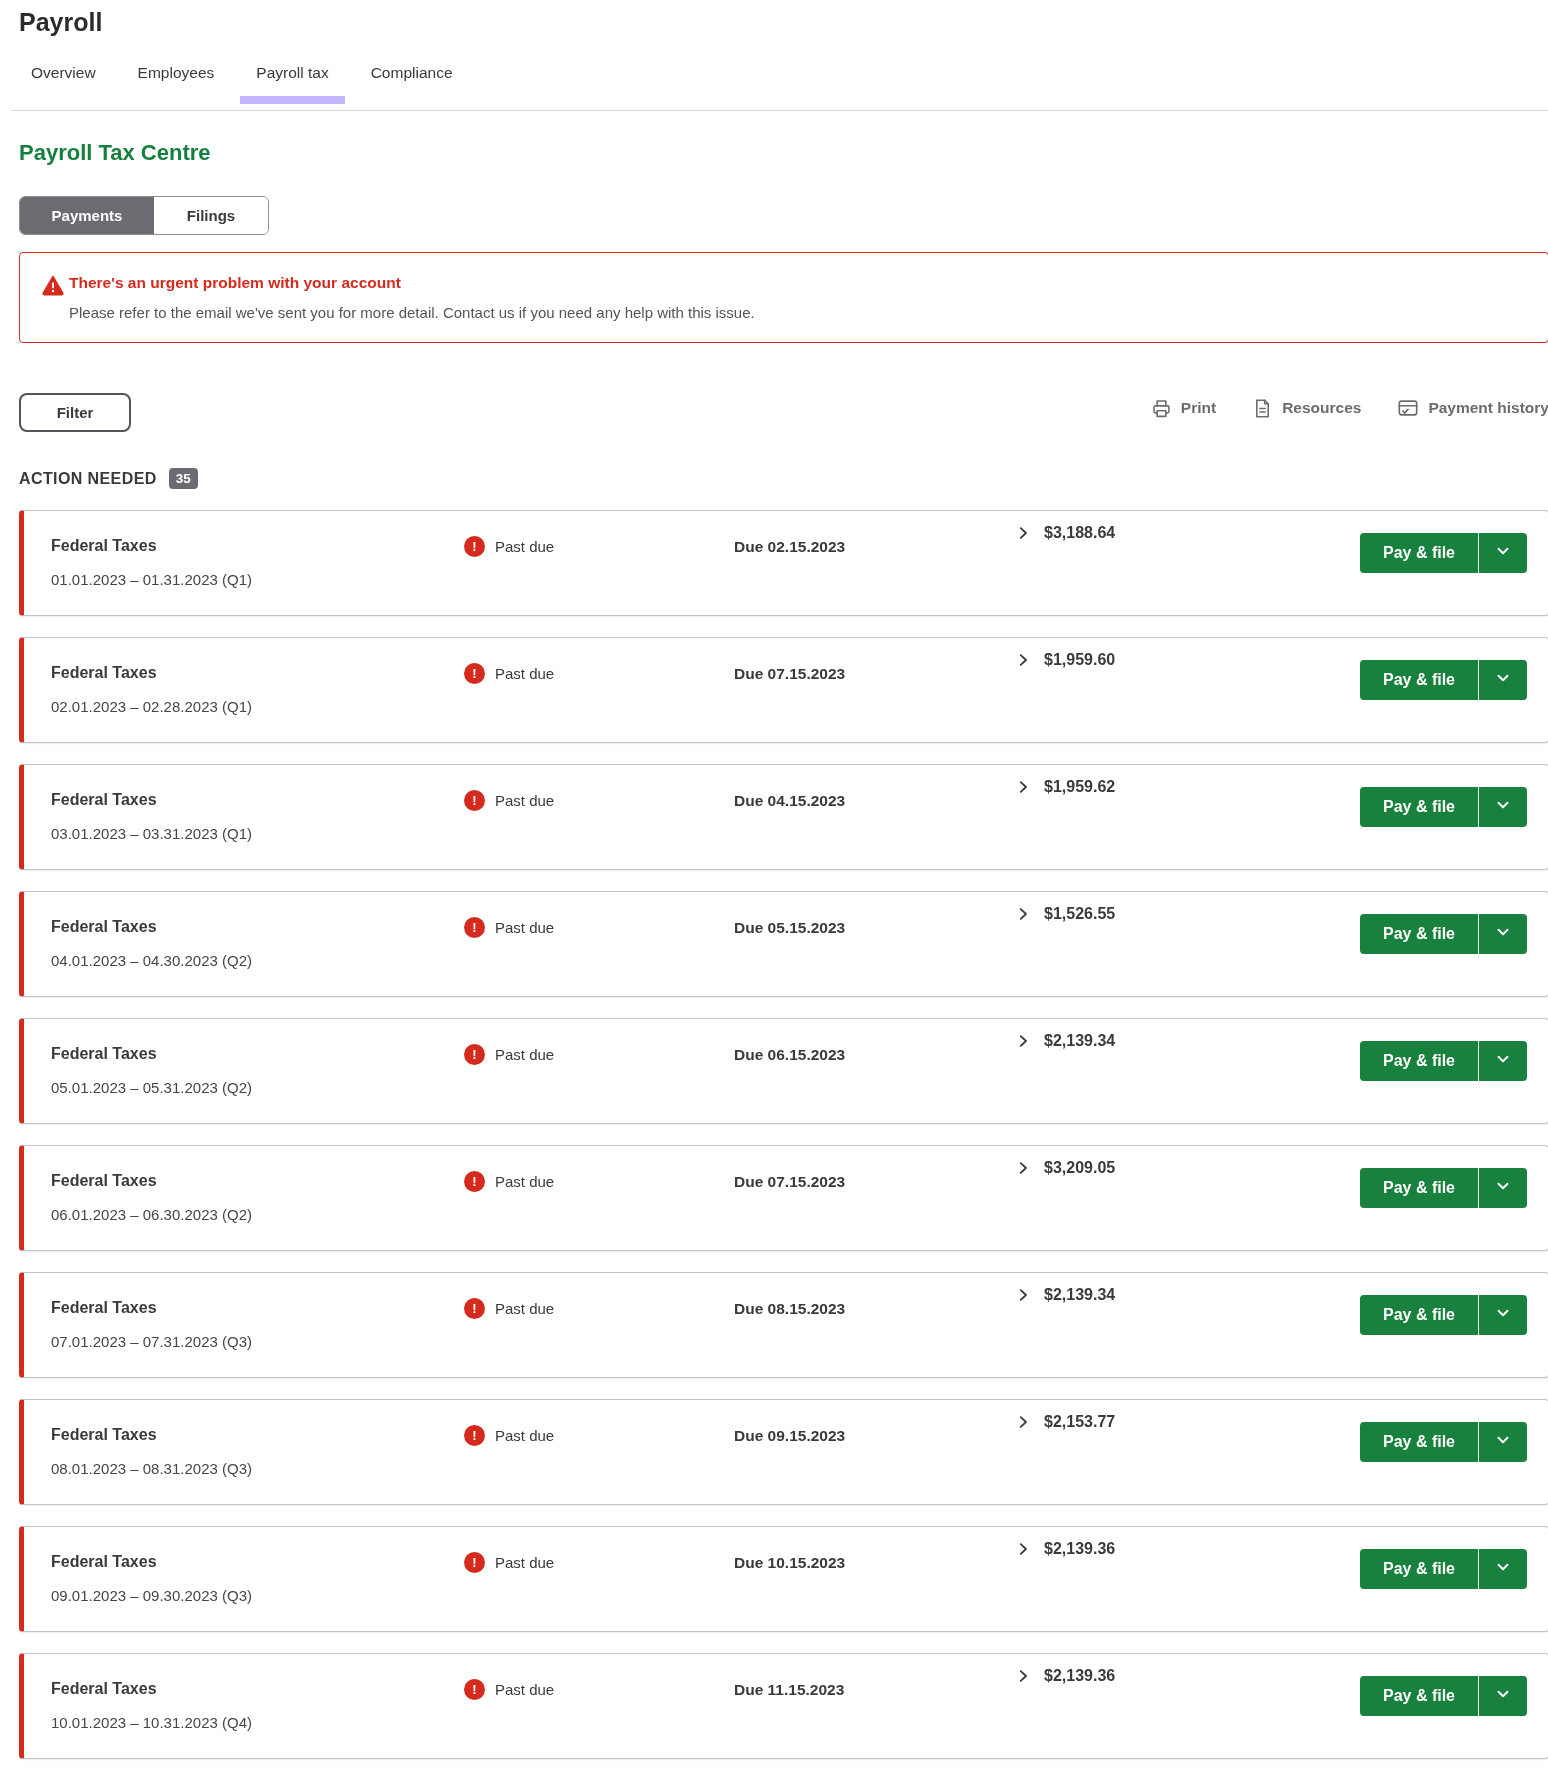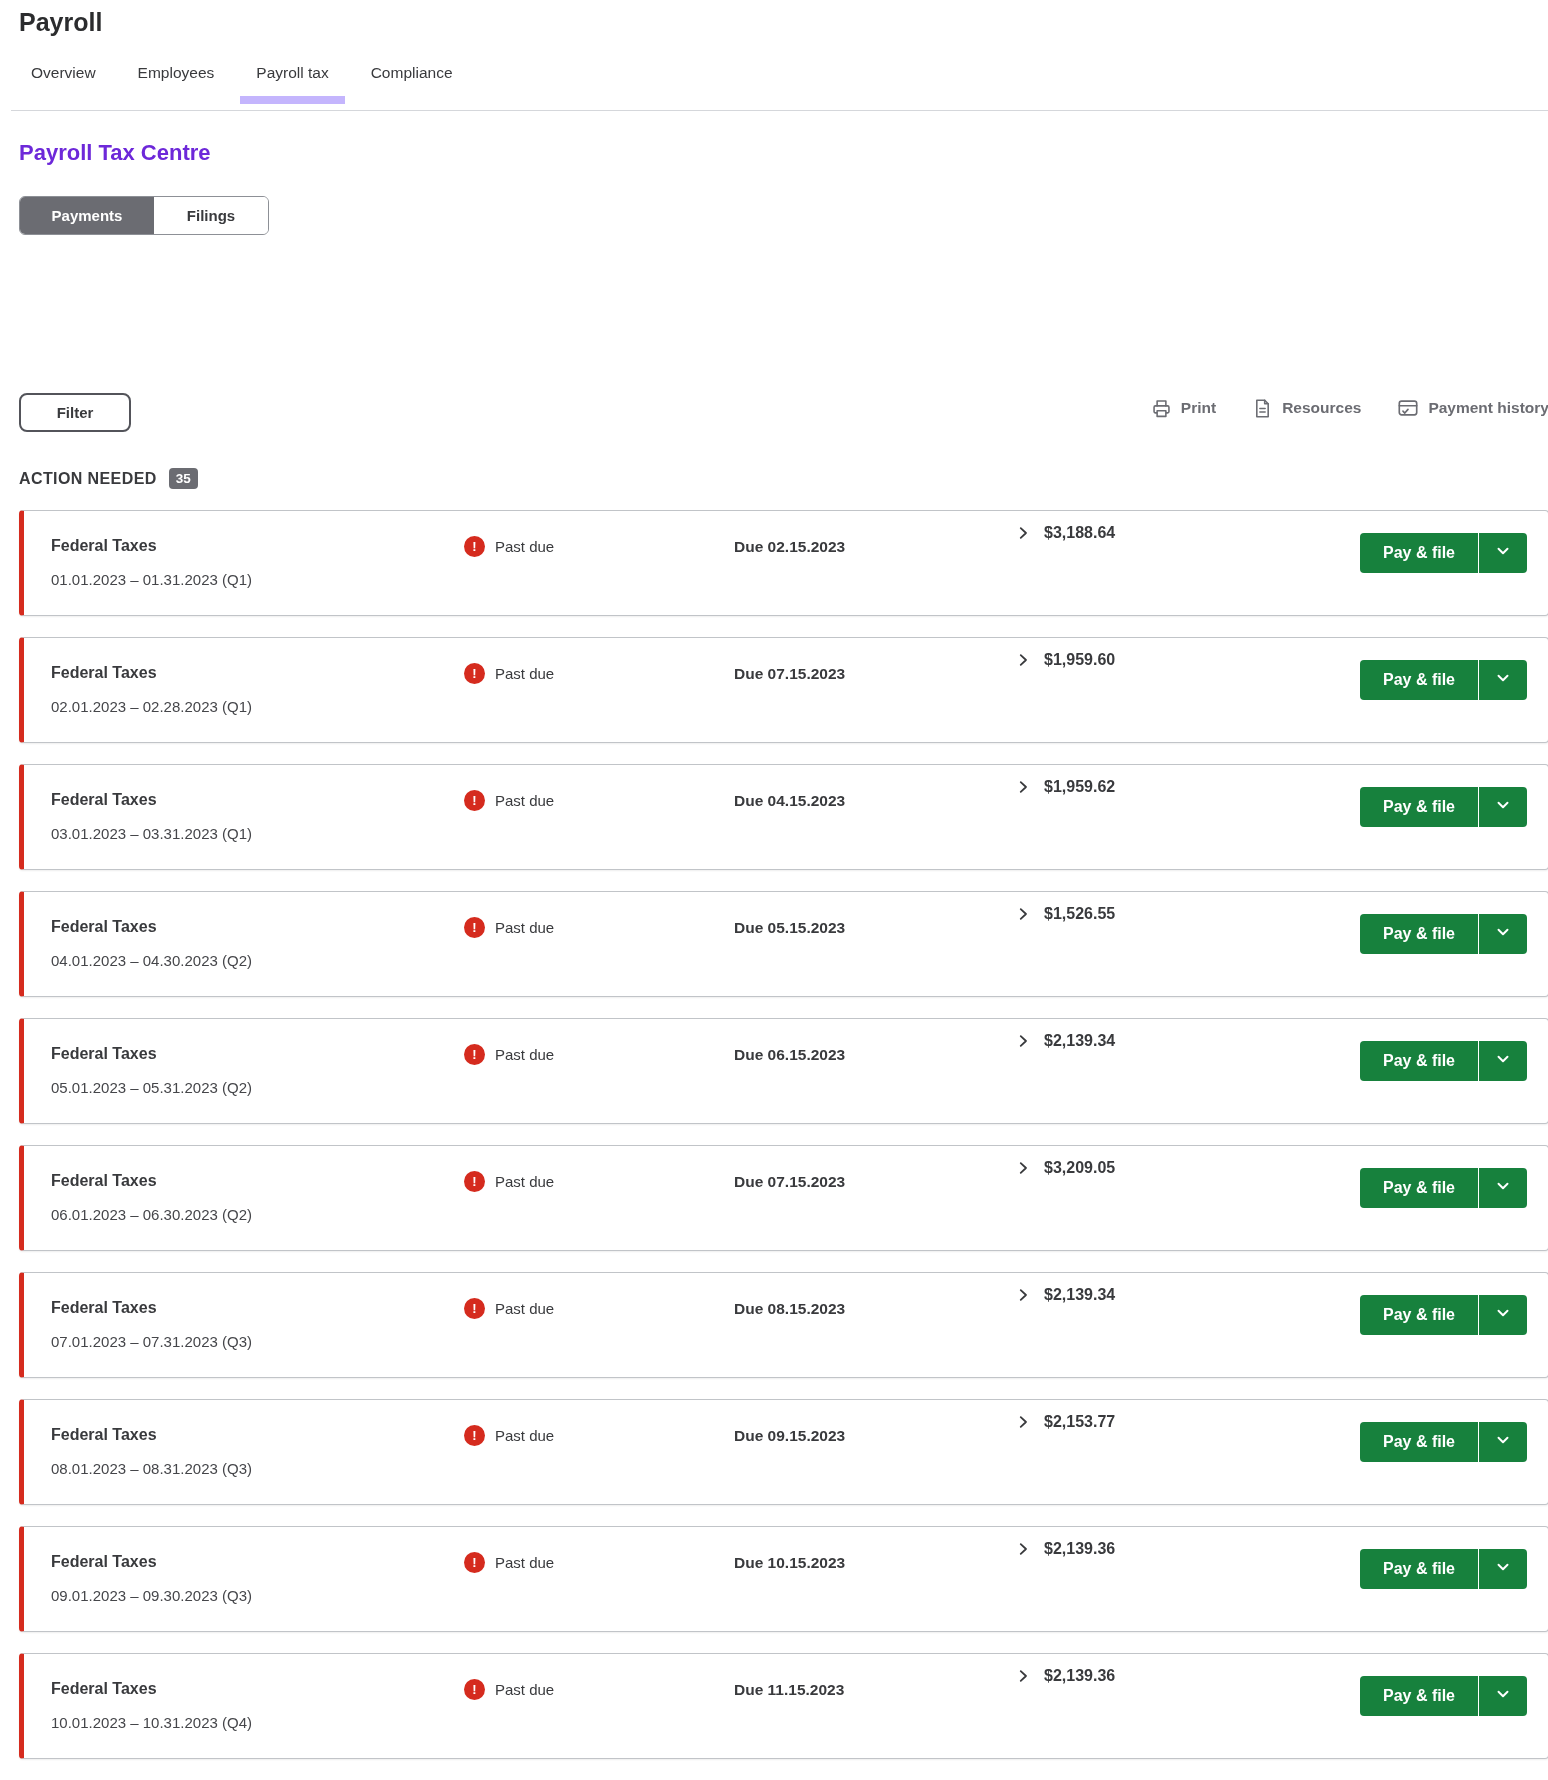--- a/index.html
+++ b/index.html
@@ -7,21 +7,21 @@
     font-family:"Liberation Sans", sans-serif; color:#393a3d; overflow:hidden; }
   .page { position:relative; width:1548px; height:1780px;margin-left:11px; }
 
   
   .page-title { position:absolute; top:8px; left:8px; font-size:25px; font-weight:700; color:#2b2c2e; }
   .tabs { position:absolute; top:64px; left:4px; display:flex; }
   .tab { padding:0 16px 14px 16px; margin-right:10px; font-size:15.5px; color:#393a3d; cursor:pointer; }
   .tab.active { border-bottom:8px solid #c4b5fd; font-weight:400; }
   .tabs-divider { position:absolute; top:110px; left:0; width:1548px; height:1px; background:#d5d7db; }
 
-  .section-title { position:absolute; top:140px; left:8px; font-size:22px; font-weight:700; color:#6d28d9; }
+  .section-title { position:absolute; top:140px; left:8px; font-size:22px; font-weight:700; color:#15803d; }
 
   
   .toggle { position:absolute; top:196px; left:8px; display:flex; height:39px;
     border:1px solid #8d9096; border-radius:6px; overflow:hidden; background:#fff; }
   .toggle-seg { display:flex; align-items:center; justify-content:center;
     font-size:15px; font-weight:700; cursor:pointer; }
   .toggle-seg.active { width:134px; background:#6b6c72; color:#ffffff; }
   .toggle-seg.inactive { width:114px; background:#ffffff; color:#393a3d; }
 
   
@@ -82,20 +82,31 @@
   </div>
   <div class="tabs-divider"></div>
 
   <h2 class="section-title">Payroll Tax Centre</h2>
 
   <div class="toggle">
     <div class="toggle-seg active">Payments</div>
     <div class="toggle-seg inactive">Filings</div>
   </div>
 
+  <div class="alert">
+    <span class="alert-icon">
+      <svg width="22" height="22" viewBox="0 0 24 24">
+        <path d="M12 2.6 L22.6 20.6 a1.4 1.4 0 0 1 -1.2 2.1 H2.6 a1.4 1.4 0 0 1 -1.2 -2.1 Z" fill="#d52b1e" stroke="#d52b1e" stroke-width="1.5" stroke-linejoin="round"></path>
+        <rect x="11" y="9" width="2" height="6.6" rx="1" fill="#ffffff"></rect>
+        <circle cx="12" cy="18.6" r="1.3" fill="#ffffff"></circle>
+      </svg>
+    </span>
+    <div class="alert-title">There's an urgent problem with your account</div>
+    <div class="alert-body">Please refer to the email we've sent you for more detail. Contact us if you need any help with this issue.</div>
+  </div>
 
   <button class="filter-btn">Filter</button>
 
   <div class="tool-links">
     <div class="tool-link">
       <span>
         <svg width="21" height="21" viewBox="0 0 24 24" fill="none" stroke="#6b6c72" stroke-width="1.8" stroke-linecap="round" stroke-linejoin="round">
           <path d="M7 9V3.5h10V9"></path>
           <rect x="3.5" y="9" width="17" height="8" rx="1.5"></rect>
           <path d="M7 14.5h10V21H7z" fill="#ffffff"></path>

